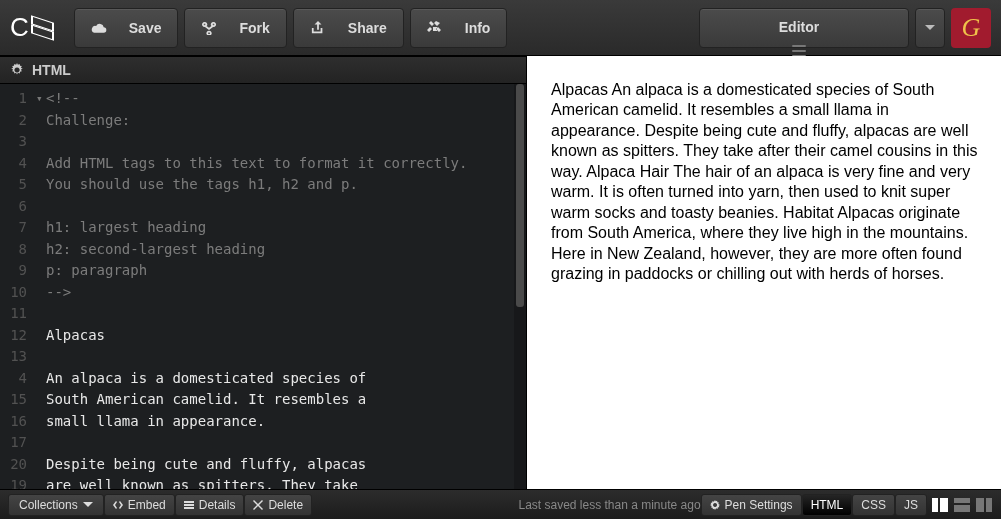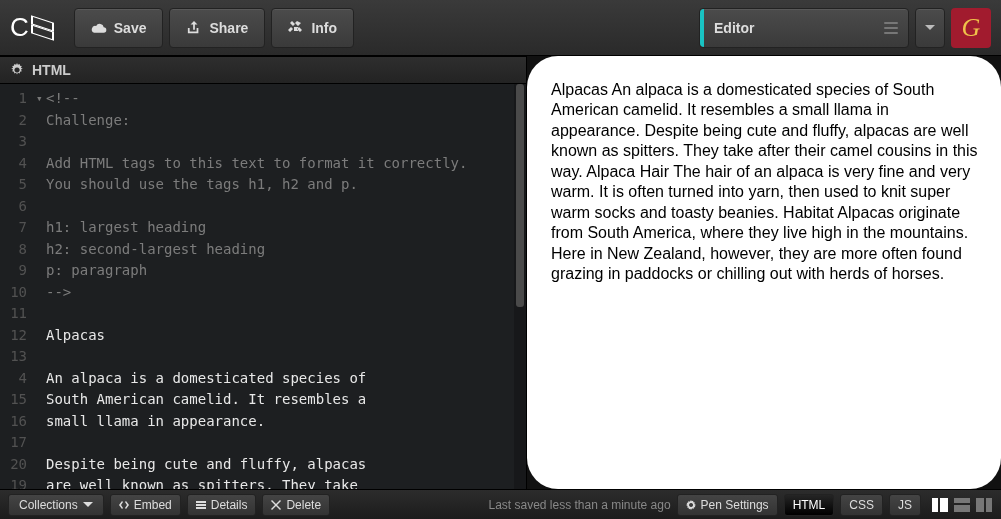--- a/index.html
+++ b/index.html
@@ -30,34 +30,35 @@
     content: ""; position: absolute; left: 0; width: 19px; height: 11px;
     border: 2px solid #fff; transform: skewY(18deg) scaleY(.6);
   }
   .logo .d::before { top: -3px; }
   .logo .d::after  { top: 6px; }
   .hbtn {
     height: 40px; padding: 0 16px;
     background: linear-gradient(#4b4b4b, #3a3a3a);
     border: 1px solid #222; border-radius: 4px;
     color: #ddd; font-size: 14px; font-weight: 600;
-    display: inline-flex; align-items: center; gap: 7px;
+    display: inline-flex; align-items: center; gap: 22px;
     cursor: pointer;
     box-shadow: inset 0 1px 0 rgba(255,255,255,.08);
   }
   .hbtn .ico { fill: #ddd; width: 16px; height: 14px; }
   .spacer { flex: 1; }
   .editor-pill {
     height: 40px; width: 210px;
     background: linear-gradient(#4b4b4b, #3a3a3a);
     border: 1px solid #222; border-radius: 4px;
     display: flex; align-items: center; gap: 10px;
     padding: 0 10px 0 0;
     box-shadow: inset 0 1px 0 rgba(255,255,255,.08);
     cursor: pointer;
+    flex-direction: column;
   }
   .editor-pill .bar { width: 4px; height: 100%; background: #19c3c3; border-radius: 4px 0 0 4px; }
   .editor-pill .lab { color: #ddd; font-size: 14px; font-weight: 600; flex: 1; }
   .editor-pill .ham { width: 14px; display: flex; flex-direction: column; gap: 3px; }
   .editor-pill .ham span { height: 2px; background: #777; border-radius: 1px; }
   .caret-btn {
     height: 40px; width: 30px; background: linear-gradient(#4b4b4b, #3a3a3a);
     border: 1px solid #222; border-radius: 4px;
     display: flex; align-items: center; justify-content: center; cursor: pointer;
     box-shadow: inset 0 1px 0 rgba(255,255,255,.08);
@@ -91,27 +92,27 @@
   .code .comment { color: #7c7c7c; }
   .code .txt     { color: #e8e8e8; font-weight: 400; }
   .fold { color: #777; font-size:11px; display:inline-block; width:10px; }
   .vscroll { position: absolute; right: 0; top: 0; bottom: 0; width: 12px;
              background: rgba(0,0,0,.2); }
   .vscroll .thumb { position:absolute; top:0; height:55%; left:2px; right:2px;
                     background: #4a4a4a; border-radius: 3px; }
 
   .right { width: 474px; background: #fff; color: #000;
            font-family: "Helvetica Neue", Arial, sans-serif;
-           font-size: 16px; line-height: 1.28; padding: 24px 20px 20px 24px; overflow: auto; border-radius: 31px; }
+           font-size: 16px; line-height: 1.28; padding: 24px 20px 20px 24px; overflow: auto; }
 
   
   .footer {
     height: 30px; background: linear-gradient(#2c2c2c,#1c1c1c);
     border-top: 1px solid #000;
-    display: flex; align-items: center; gap: 6px;
+    display: flex; align-items: center; 
     padding: 0 8px;
     color: #a8a8a8; font-size: 12px;
   }
   .fbtn {
     height: 22px; padding: 0 10px;
     background: linear-gradient(#444,#333);
     border: 1px solid #222; border-radius: 3px;
     color: #ddd; font-size: 12px; display: inline-flex; align-items: center;
     gap: 5px; cursor: pointer;
   }
@@ -134,20 +135,26 @@
   <div class="logo">
     <span>C</span>
     <span class="d"></span>
   </div>
 
   <button class="hbtn">
     <svg class="ico" viewBox="0 0 24 16">
         <path d="M19 7a6 6 0 0 0-11.3-2A5 5 0 0 0 5 15h14a4 4 0 0 0 0-8z"></path>
       </svg>
     <span>Save</span>
+  </button>
+  <button class="hbtn">
+    <svg class="ico" viewBox="0 0 16 16">
+        <path d="M3 2a2 2 0 1 0 .1 0zM13 2a2 2 0 1 0 .1 0zM8 12a2 2 0 1 0 .1 0zM4 4v2l4 3 4-3V4" fill="none" stroke="#ddd" stroke-width="2"></path>
+      </svg>
+    <span>Fork</span>
   </button>
   <button class="hbtn">
     <svg class="ico" viewBox="0 0 16 16">
         <path d="M1 8v6h12V8h-2v4H3V8zM8 0L4 4h3v6h2V4h3z"></path>
       </svg>
     <span>Share</span>
   </button>
   <button class="hbtn">
     <svg class="ico" viewBox="0 0 16 14">
         <path d="M2 2l3 3 2-2L4 0zM9 0l-2 2 3 3 3-3zM0 9l3-3 2 2-3 3zM14 9l-3-3-2 2 3 3zM6 6h4v4H6z"></path>

